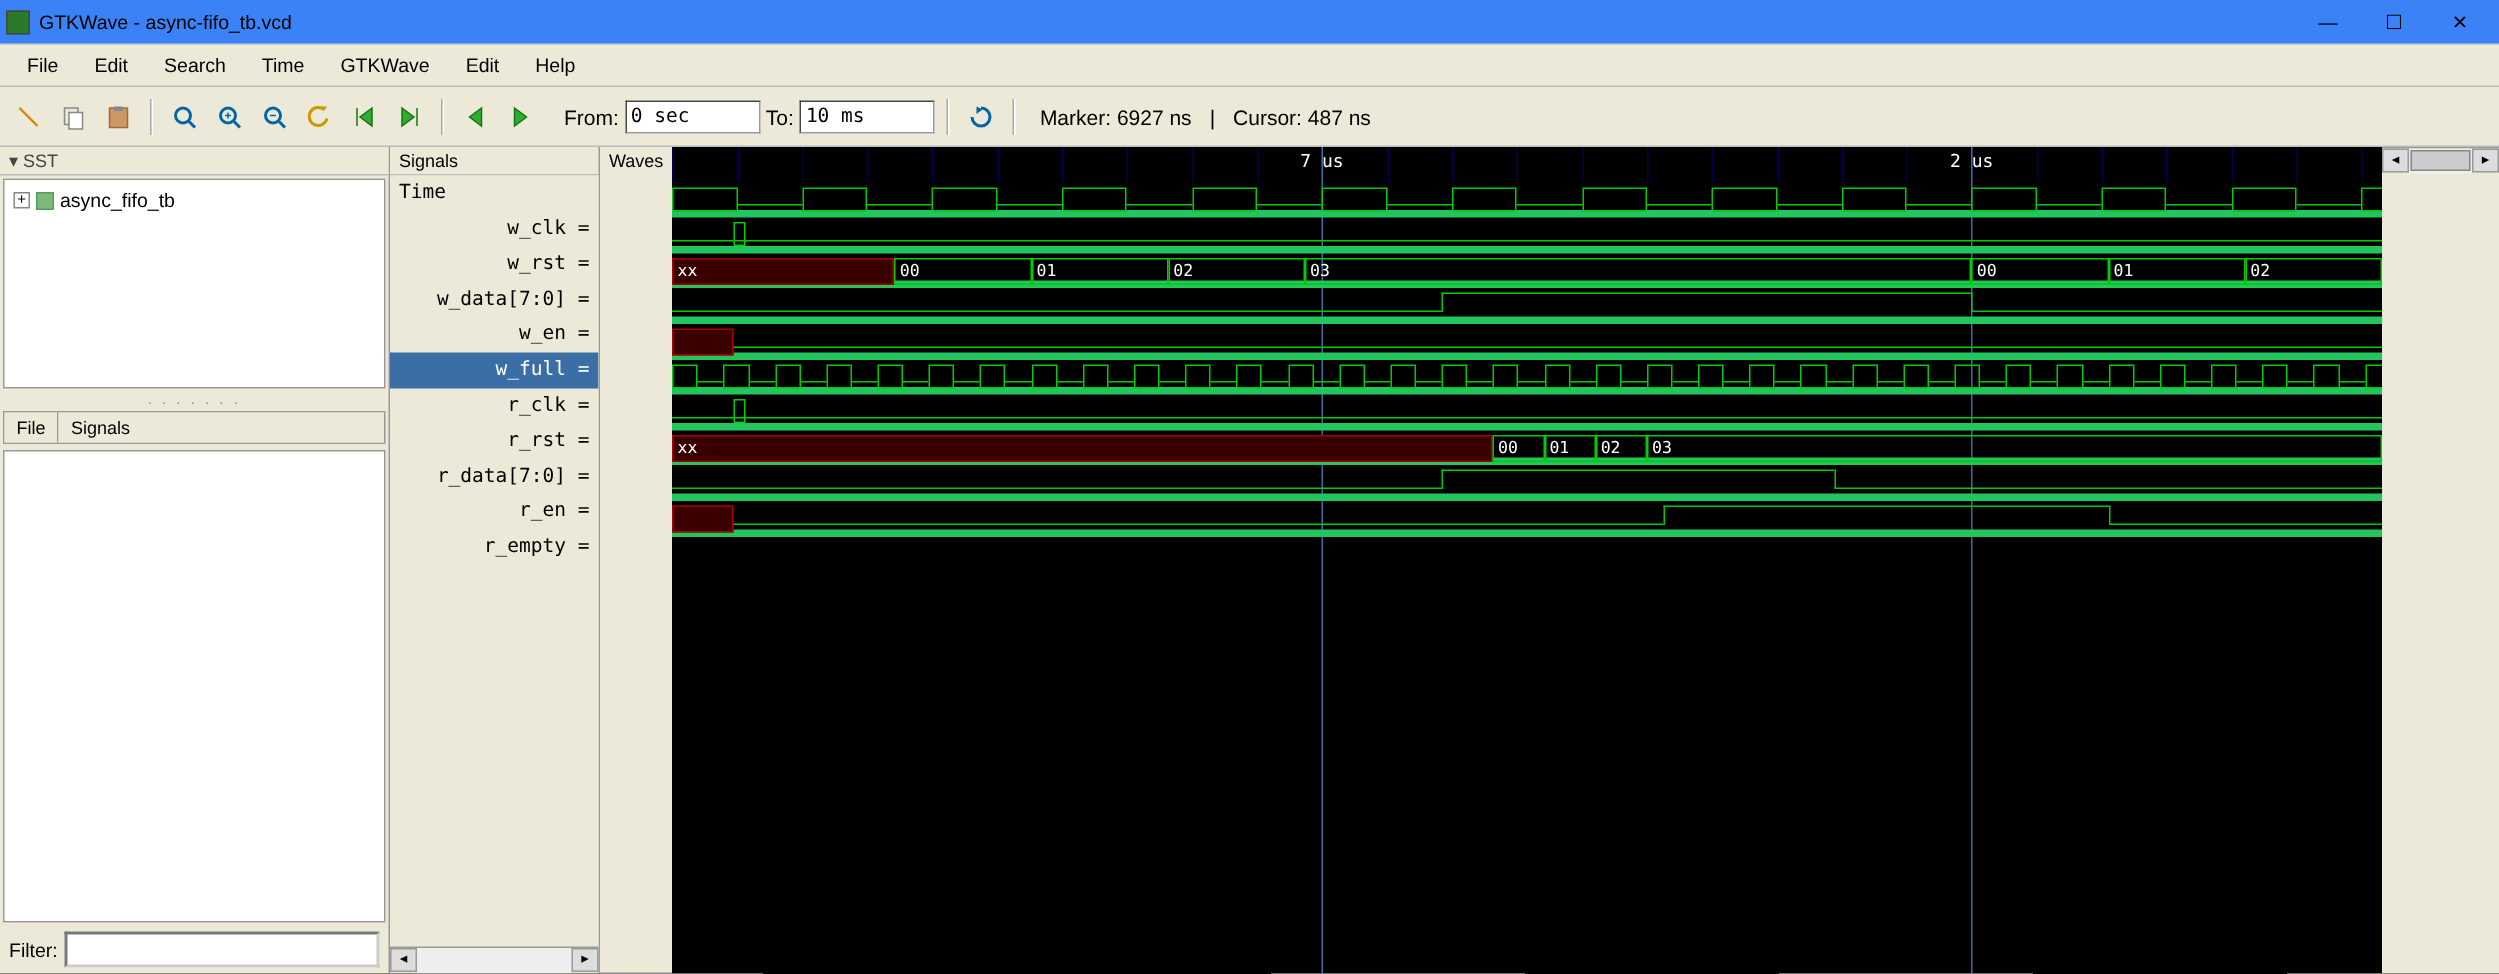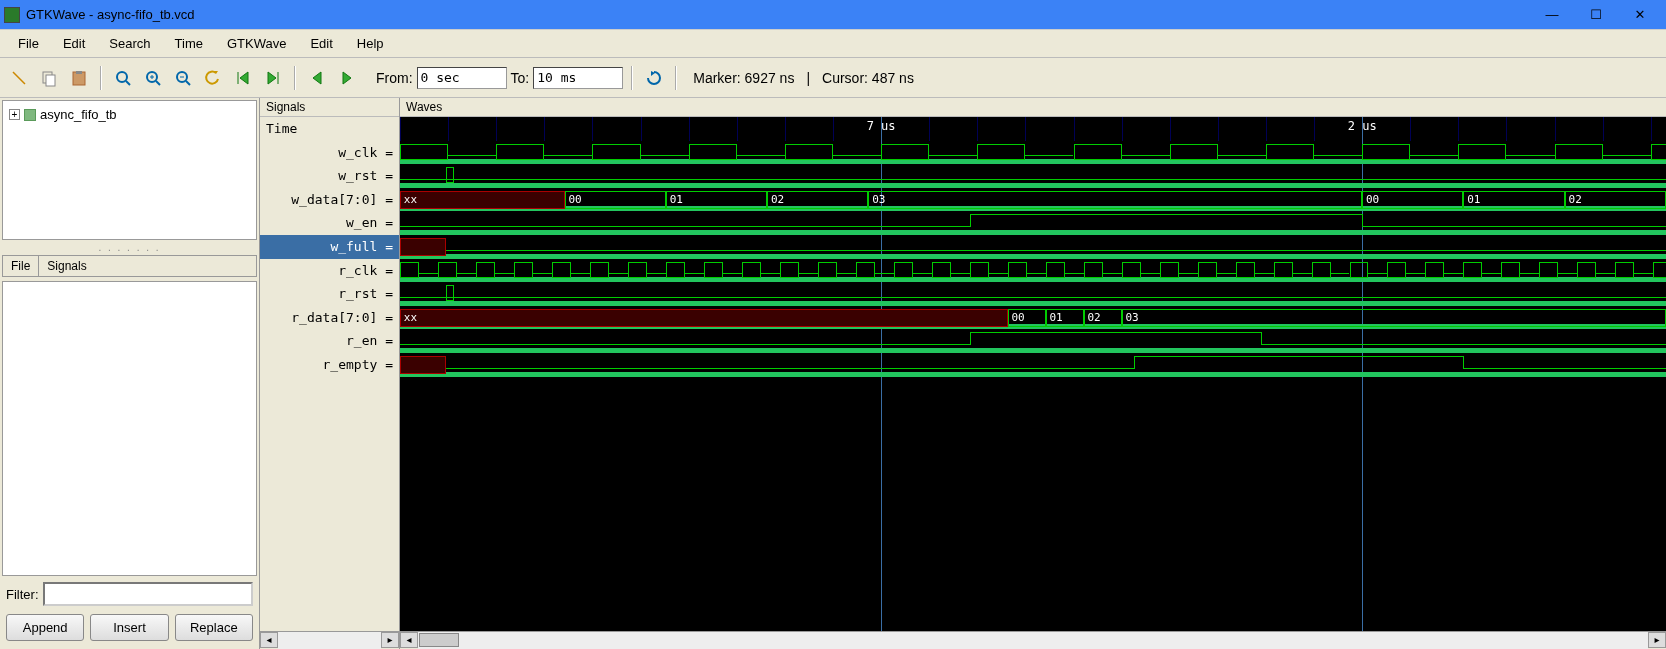--- a/index.html
+++ b/index.html
@@ -39,21 +39,21 @@
   .signals-panel { width: 140px; display: flex; flex-direction: column; border-right: 1px solid #999; background:#ece9d8;}
   .sig-header { font-size: 12px; padding: 2px 6px; border-bottom:1px solid #bbb;}
   .sig-list { flex: 1; background: #ece9d8; overflow: hidden; }
   .sig-row { height: 23.6px; line-height: 23.6px; padding: 0 6px; font-family: monospace; font-size: 13px; text-align: right; color: #000; border-bottom:0; }
   .sig-row.time { background:#ece9d8; text-align:left;}
   .sig-row.selected { background: #3a6ea5; color: #fff; }
   .sig-scroll { height: 18px; display:flex; border-top:1px solid #999;}
   .sig-scroll .sbtn { width:18px;height:16px;background:#ddd;border:1px solid #999;text-align:center;font-size:10px;line-height:14px;}
   .sig-scroll .strack{flex:1;background:#eee;}
   
-  .waves-panel { flex: 1; display: flex; flex-direction: column; background: #ece9d8; }
+  .waves-panel { flex: 1; display: flex; flex-direction: row; background: #ece9d8; }
   .waves-hdr { font-size:12px; padding:2px 6px; border-bottom:1px solid #bbb;}
   .wave-canvas { flex:1; background:#000; position:relative; overflow:hidden; }
   .wave-row { position:absolute; left:0; right:0; height:23.6px; border-bottom:5px solid #22c55e; }
   .wave-timescale { position:absolute; left:0; right:0; top:0; height:23.6px; }
   .wave-time-tick { position:absolute; top:0; bottom:0; border-left:1px solid #005; }
   .wave-time-major { position:absolute; top:0; bottom:0; border-left:1px solid #3a6ea5; }
   .wave-time-label { position:absolute; top:2px; color:#fff; font-family:monospace; font-size:12px; }
   .wave-box { position:absolute; height:18px; border:1px solid #0c0; top:3px; }
   .wave-box.red { border-color:#a00; background:#3a0000;}
   .wave-label { position:absolute; color:#fff; font-family:monospace; font-size:11px; top:5px; }
@@ -167,41 +167,37 @@
     </div>
   <div class="tb-sep"></div>
   <span class="status-label">Marker: 6927 ns</span>
   <span class="status-label">|</span>
   <span class="status-label">Cursor: 487 ns</span>
 </div>
 
 <div class="body-row">
 
   <div class="left-panel">
+    <div class="panel-title">▾ <span>SST</span></div>
     <div class="sst-box">
       <div class="tree-item">
         <span class="tree-expander">+</span>
         <span class="tree-icon"></span>
         <span>async_fifo_tb</span>
       </div>
     </div>
     <div class="resizer-dots">. . . . . . .</div>
     <div class="typesig">
       <div class="tab">File</div>
       <div class="tab" style="flex:1;border-right:0">Signals</div>
     </div>
     <div class="sigfilter-area"></div>
     <div class="filterrow">
       <span>Filter:</span>
       <input style="">
-    </div>
-    <div class="btn-row">
-      <div class="btn">Append</div>
-      <div class="btn">Insert</div>
-      <div class="btn">Replace</div>
     </div>
   </div>
 
   <div class="signals-panel">
     <div class="sig-header">Signals</div>
     <div class="sig-list" id="siglist">
         <div class="sig-row time">Time</div>
         <div class="sig-row">w_clk =</div>
         <div class="sig-row">w_rst =</div>
         <div class="sig-row">w_data[7:0] =</div>

